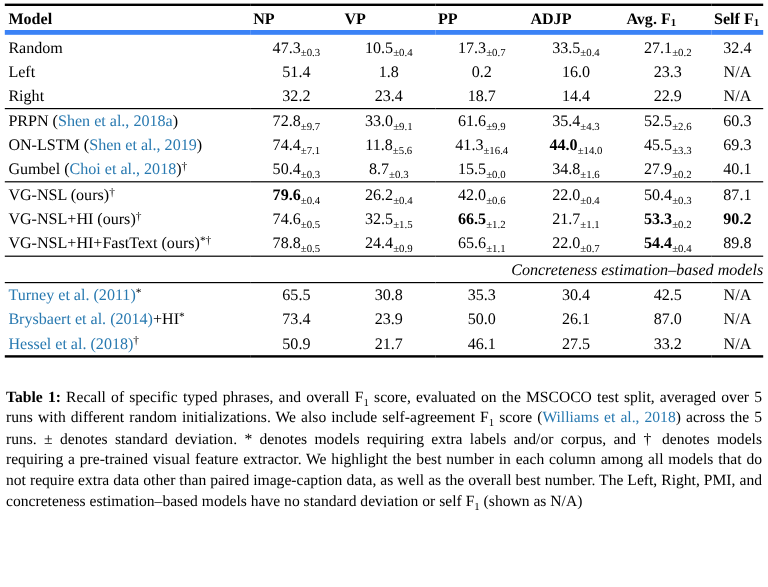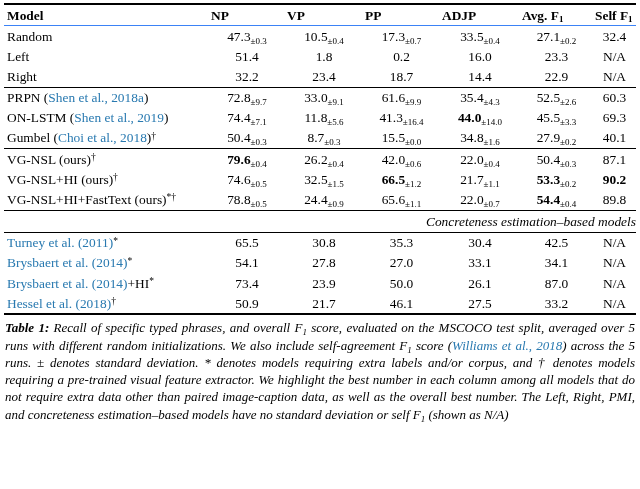--- a/index.html
+++ b/index.html
@@ -13,21 +13,21 @@
   .page { padding: 3px 4px 0 4px; }
 
   table.results {
     width: 100%;
     border-collapse: collapse;
     border-top: 2px solid #000;
     border-bottom: 2px solid #000;
     font-size: 13.4px;
     line-height: 1.28;
   }
-  thead tr { border-bottom: 1px solid #3b82f6; margin-left: 40px; }
+  thead tr { border-bottom: 4px solid #3b82f6; margin-left: 40px; }
   tbody.group { border-top: 1px solid #000; }
   th, td { padding: 1.5px 2px; white-space: nowrap; }
   th { font-weight: bold; text-align: left; }
   th.model-col, td.model-col { text-align: left; padding-left: 3px; }
   td.val { text-align: center; }
   td.section-cell {
     text-align: right;
     font-style: italic;
     padding: 2px 0;
   }
@@ -40,26 +40,25 @@
   sup {
     font-size: 9.5px;
     vertical-align: baseline;
     position: relative; top: -0.38em;
     line-height: 0;
   }
   .cite { color: var(--cite-color); }
   .bold { font-weight: bold; }
 
   .caption {
-    margin-top: 4px;
+    margin-top: 24px;
     padding: 0 1px;
     font-size: 13px;
     line-height: 1.33;
     text-align: justify;
-    font-style: italic;
   }
 </style>
 </head>
 <body>
 
 <div class="page">
   <table class="results" id="results-table">
     <colgroup>
       <col style="width:205px">
       <col style="width:76px">
@@ -176,29 +175,20 @@
         <tr>
           <td class="model-col"><span class="cite">Turney et al. (2011)</span><sup>*</sup></td>
           <td class="val"><span>65.5</span></td>
           <td class="val"><span>30.8</span></td>
           <td class="val"><span>35.3</span></td>
           <td class="val"><span>30.4</span></td>
           <td class="val"><span>42.5</span></td>
           <td class="val"><span>N/A</span></td>
         </tr>
         <tr>
-          <td class="model-col"><span class="cite">Brysbaert et al. (2014)</span><sup>*</sup></td>
-          <td class="val"><span>54.1</span></td>
-          <td class="val"><span>27.8</span></td>
-          <td class="val"><span>27.0</span></td>
-          <td class="val"><span>33.1</span></td>
-          <td class="val"><span>34.1</span></td>
-          <td class="val"><span>N/A</span></td>
-        </tr>
-        <tr>
           <td class="model-col"><span class="cite">Brysbaert et al. (2014)</span><span>+HI</span><sup>*</sup></td>
           <td class="val"><span>73.4</span></td>
           <td class="val"><span>23.9</span></td>
           <td class="val"><span>50.0</span></td>
           <td class="val"><span>26.1</span></td>
           <td class="val"><span>87.0</span></td>
           <td class="val"><span>N/A</span></td>
         </tr>
         <tr>
           <td class="model-col"><span class="cite">Hessel et al. (2018)</span><sup>†</sup></td>

